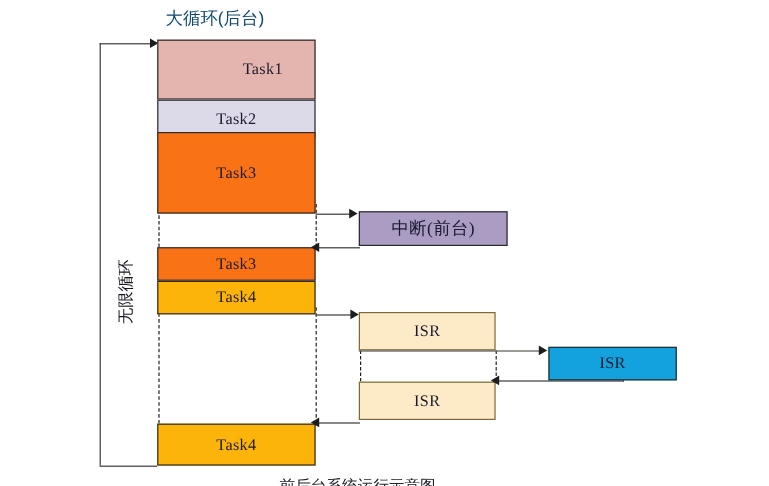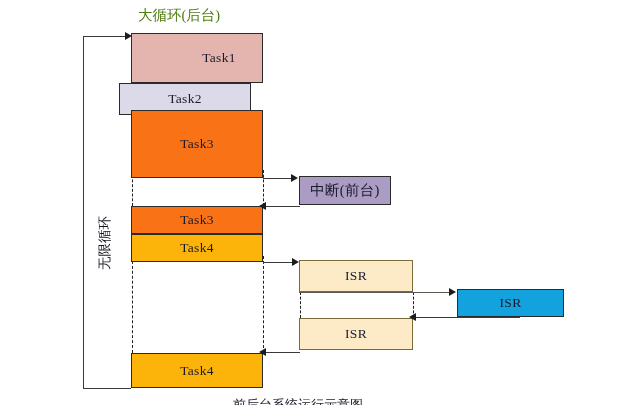--- a/index.html
+++ b/index.html
@@ -25,22 +25,22 @@
   .task4{background:#fcb40a;}
 
   
   .intr{background:#ab9cc4;border:1.3px solid #2b2b2b;}
   .isr{background:#fdebc8;border:1.3px solid #7a6a3a;}
   .isr-nested{background:#13a2dd;border:1.3px solid #2b2b2b;}
 
   
   .label{
     position:absolute;font-size:14px;white-space:nowrap;
-    font-family:Liberation Serif, serif;
-    color:#4d7c0f;
+    font-family:Liberation Sans, sans-serif;
+    color:#0c4a6e;
   }
   .label-cjk{font-size:14.5px;}
 
   .vlabel{
     position:absolute;white-space:nowrap;font-size:13.5px;
     font-family:"Liberation Sans","DejaVu Sans",sans-serif;
     color:#15151f;
     transform-origin:0 0;
     transform:rotate(-90deg);
   }
@@ -86,21 +86,21 @@
   <div class="vdash" style="left:131.5px;top:256px;height:97px;"></div>
   <div class="vdash" style="left:262.5px;top:256px;height:97px;"></div>
 
   <div class="vdash" style="left:299.5px;top:292px;height:26px;"></div>
   <div class="vdash" style="left:412.5px;top:292px;height:26px;"></div>
 
   <div class="box task task1" style="left:131px;top:33px;width:132px;height:50px;">
     <span>Task1</span>
   </div>
 
-  <div class="box task task2" style="left:119px;top:83px;width:132px;height:32px;">
+  <div class="box task task2" style="left:131px;top:83px;width:132px;height:32px;">
     <span>Task2</span>
   </div>
 
   <div class="box task task3" style="left:131px;top:110px;width:132px;height:68px;">
     <span>Task3</span>
   </div>
 
   <div class="box task task3" style="left:131px;top:206px;width:132px;height:28px;">
     <span>Task3</span>
   </div>
@@ -109,21 +109,21 @@
     <span>Task4</span>
   </div>
 
   <div class="box task task4" style="left:131px;top:353px;width:132px;height:35px;">
     <span>Task4</span>
   </div>
 
   <div class="hline" style="left:263px;top:178px;width:30px;"></div>
   <div class="arrow-r" style="left:291px;top:173.5px;"></div>
 
-  <div class="box intr" style="left:299px;top:176px;width:92px;height:29px;">
+  <div class="box intr" style="left:299px;top:176px;width:124px;height:29px;">
     <span class="label-cjk">中断(前台)</span>
   </div>
 
   <div class="hline" style="left:264px;top:206px;width:36px;"></div>
   <div class="arrow-l" style="left:259px;top:201.5px;"></div>
 
   <div class="hline" style="left:263px;top:262px;width:31px;"></div>
   <div class="arrow-r" style="left:292px;top:257.5px;"></div>
 
   <div class="box isr" style="left:299px;top:260px;width:114px;height:32px;">

